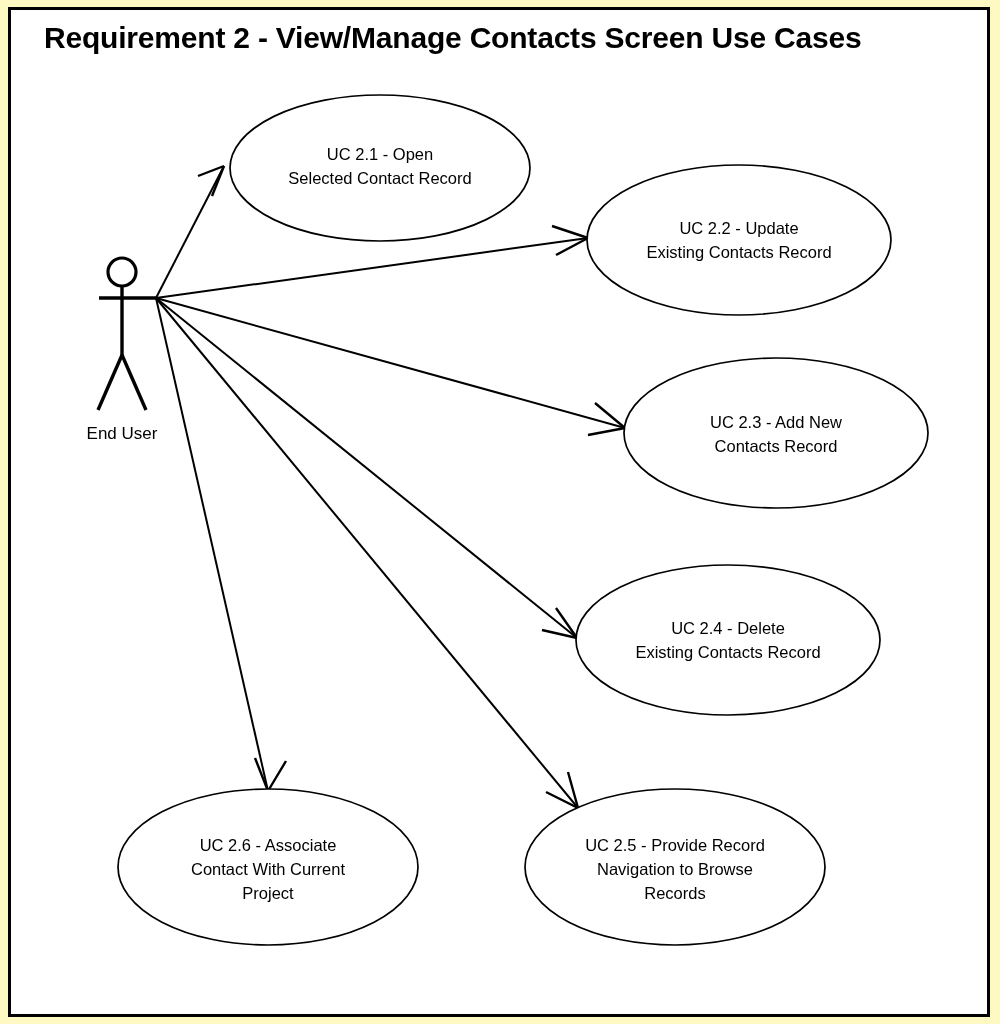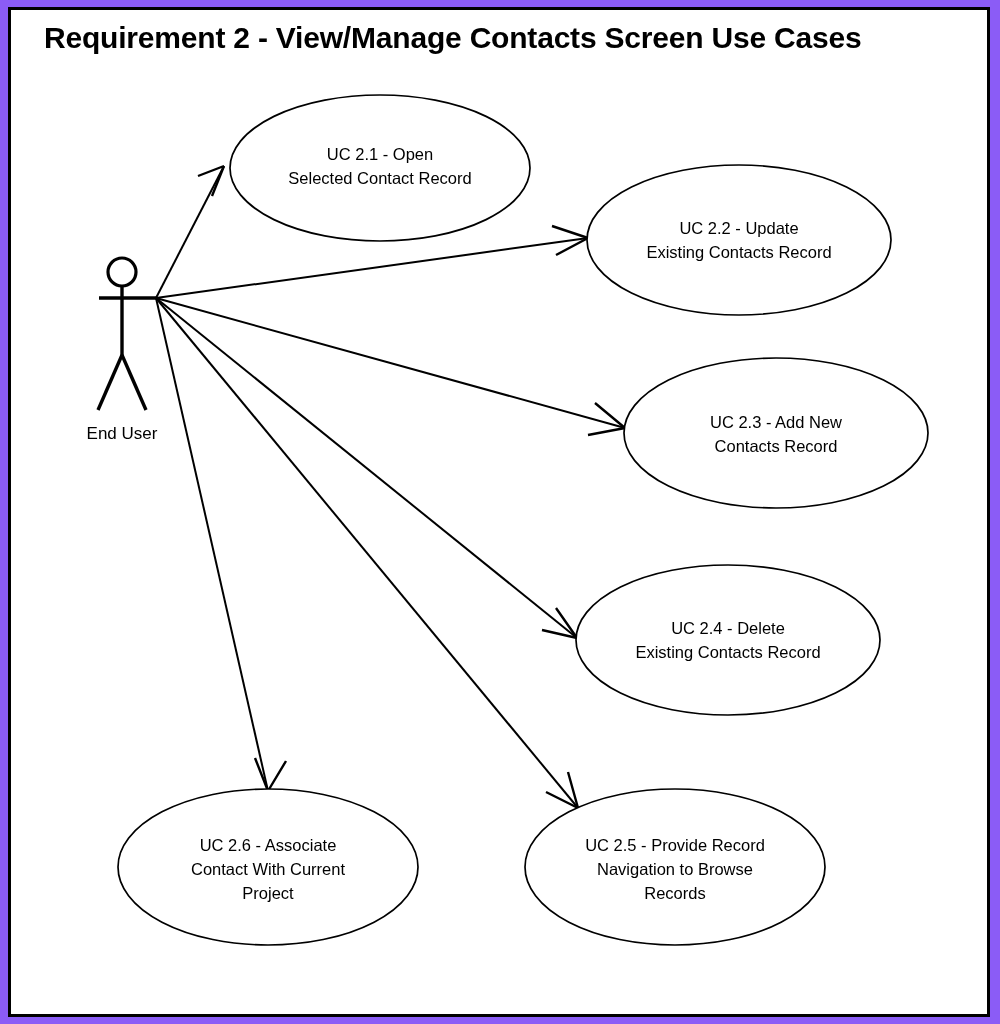--- a/index.html
+++ b/index.html
@@ -11,21 +11,21 @@
   body {
     width: 1000px;
     height: 1024px;
     font-family: "Liberation Sans", sans-serif;
     overflow: hidden;
   }
   #diagram-root {
     position: relative;
     width: 1000px;
     height: 1024px;
-    background: #8b5cf6;
+    background: #fef9c3;
   }
   svg#usecase-svg {
     display: block;
     width: 1000px;
     height: 1024px;
   }
   .frame-rect {
     fill: #ffffff;
     stroke: #000000;
     stroke-width: 3;

